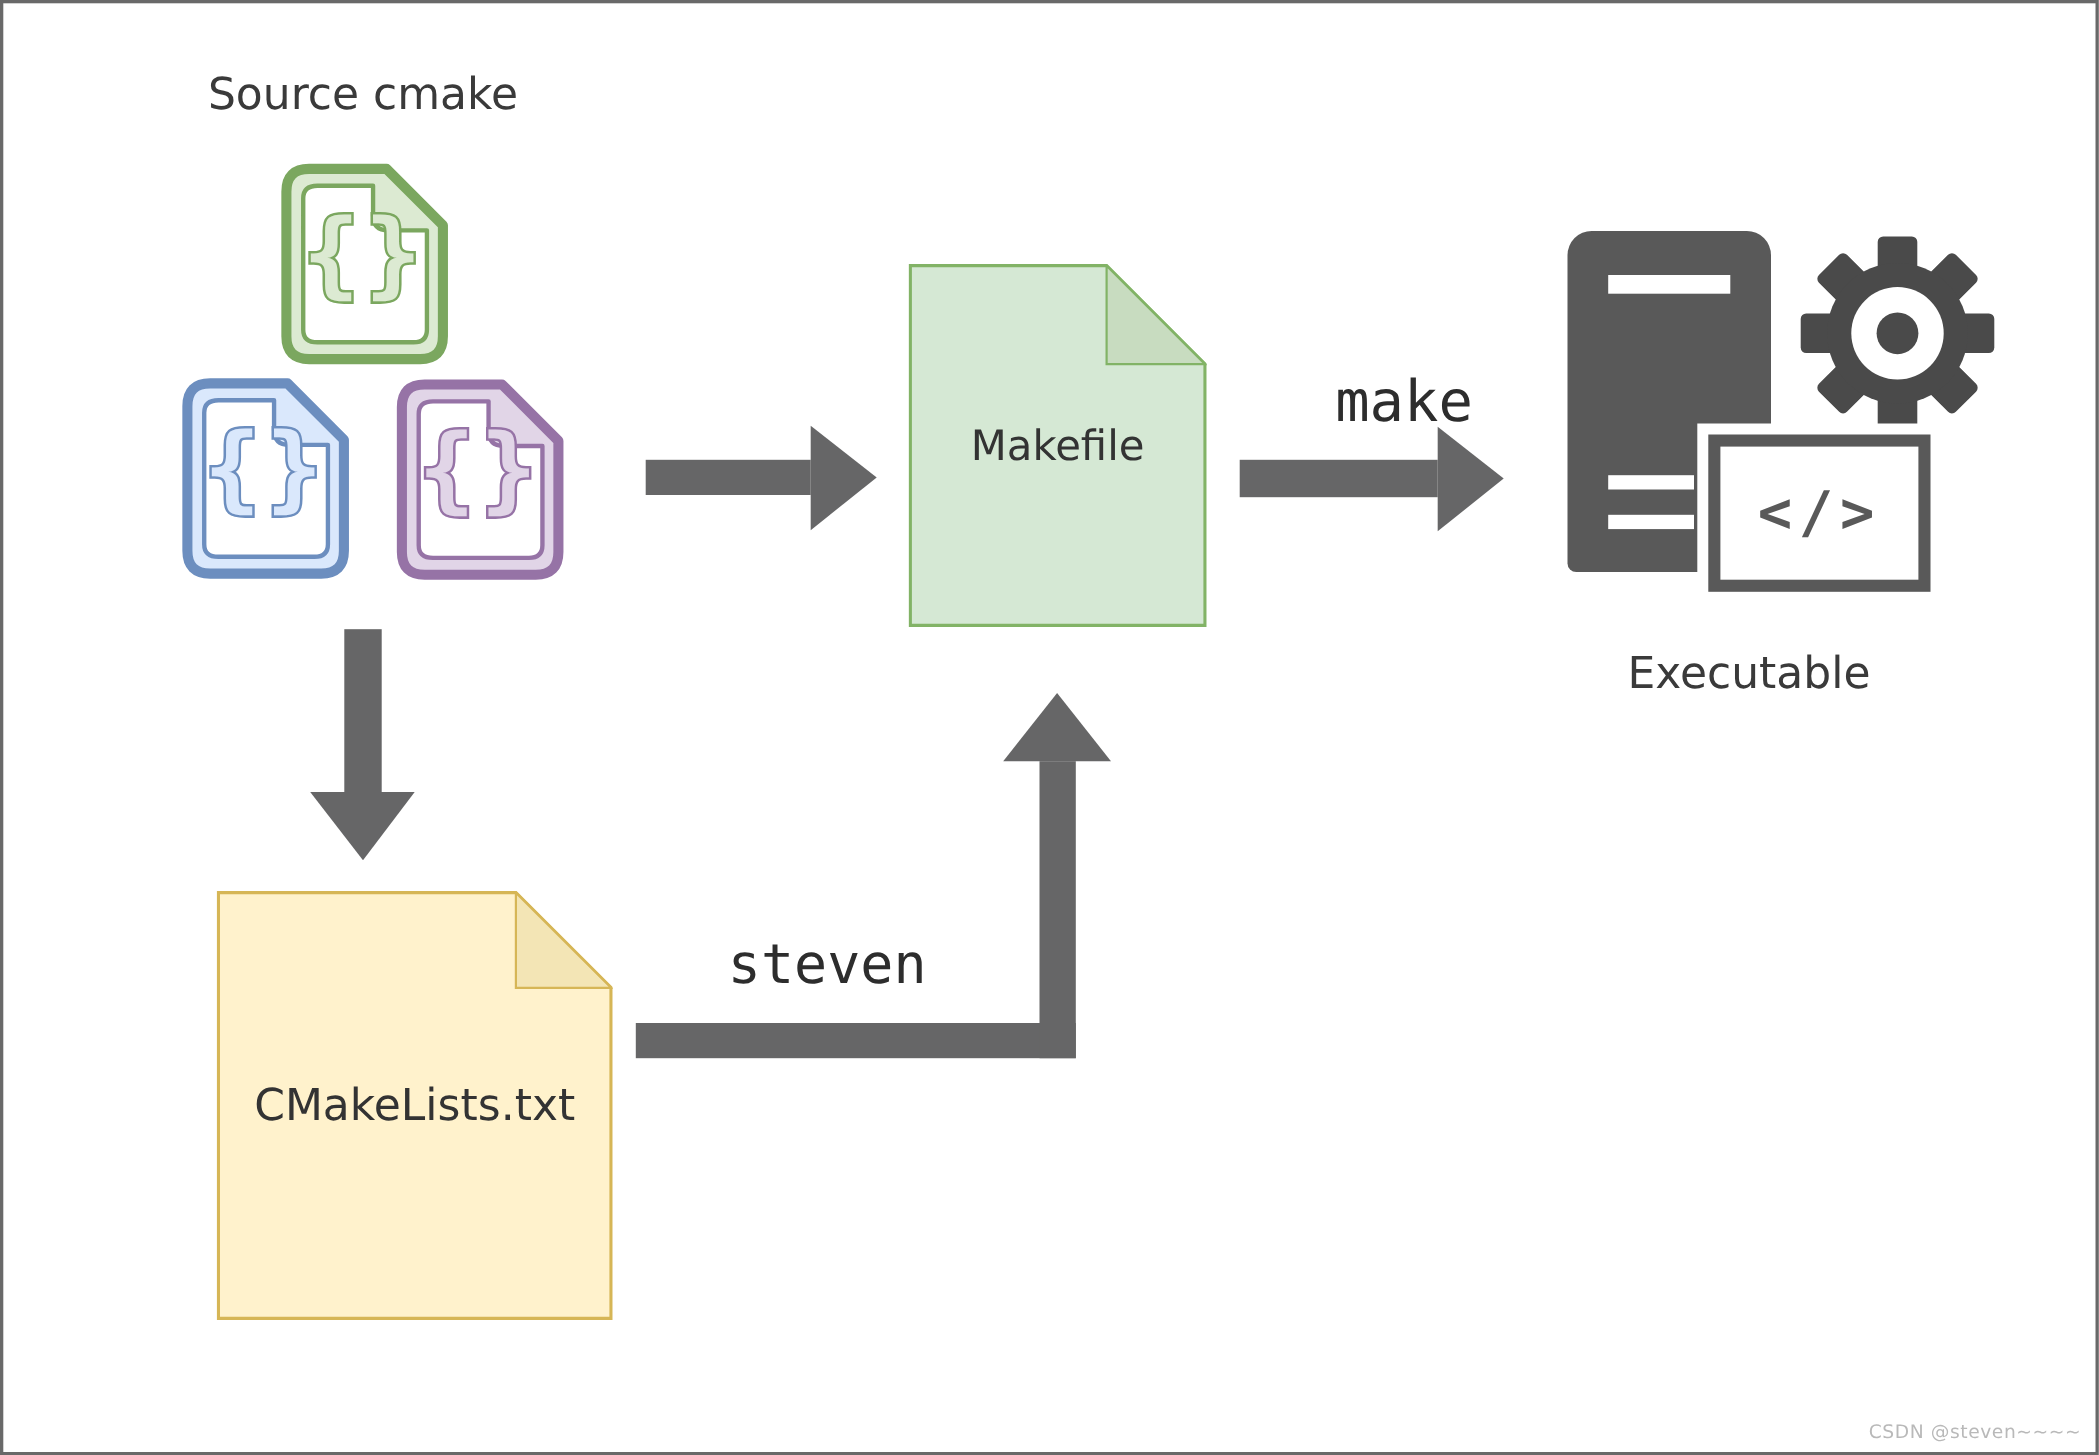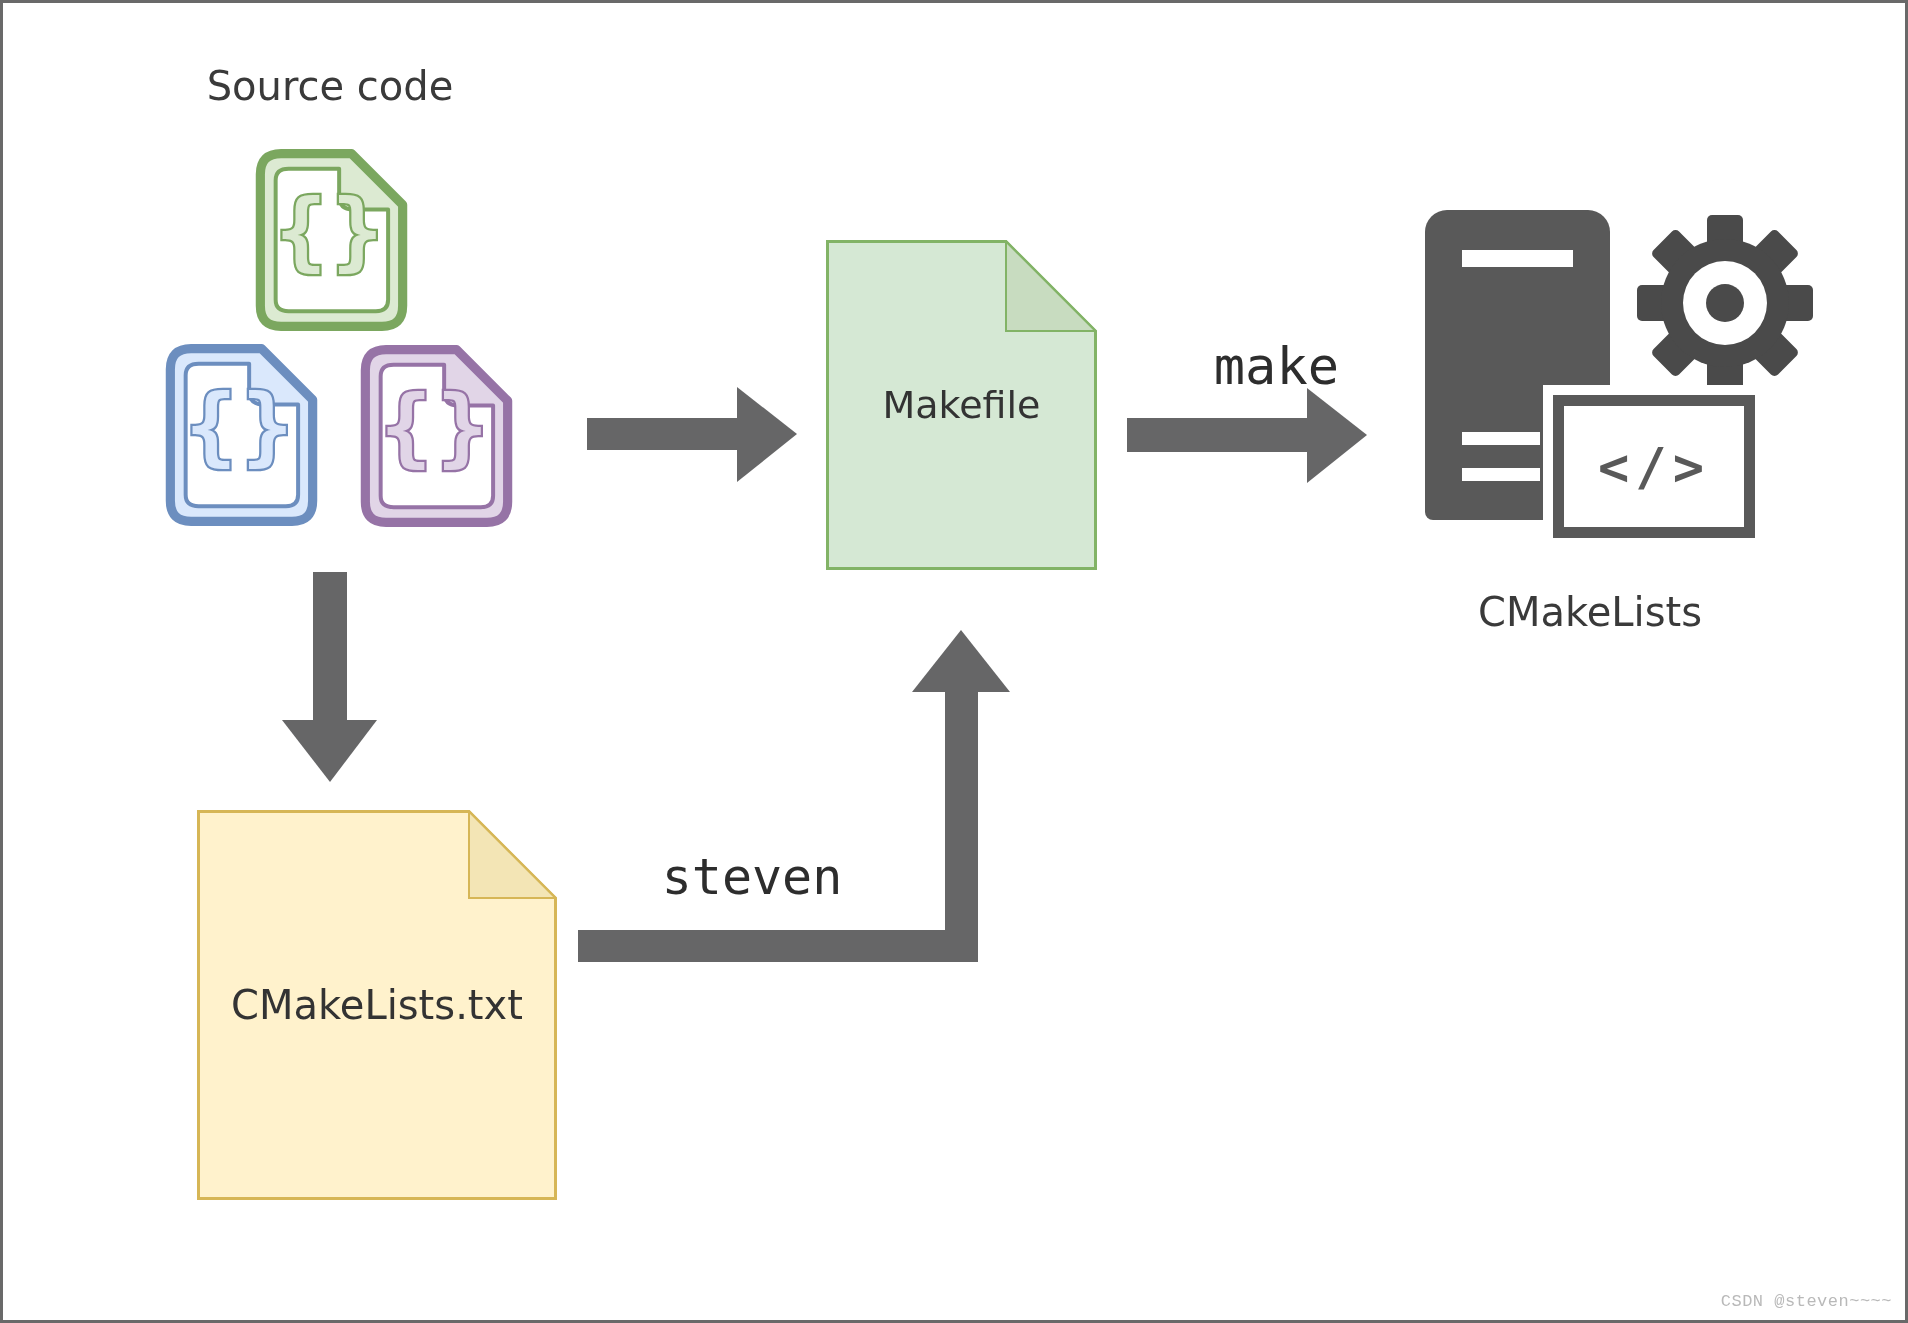--- a/index.html
+++ b/index.html
@@ -52,28 +52,28 @@
   #gear{left:1633px;top:211px;width:184px;height:184px;}
   #monitor{left:1553px;top:395px;width:202px;height:143px;background:#fff;
            border:11px solid #595959;box-shadow:0 0 0 10px #ffffff;box-sizing:border-box;
            display:flex;align-items:center;justify-content:center;
            font-family:"DejaVu Sans Mono", monospace;font-weight:bold;font-size:52px;
            letter-spacing:6px;color:#595959;}
 
   #arrows{position:absolute;left:0;top:0;width:1908px;height:1323px;pointer-events:none;}
   #arrows *{fill:#666667;}
 
-  #watermark{right:16px;top:1292px;font-size:17px;color:#b9b9b9;letter-spacing:0.5px;font-family:Liberation Mono, monospace;}
+  #watermark{right:16px;top:1292px;font-size:17px;color:#b9b9b9;letter-spacing:0.5px;}
 </style>
 </head>
 <body>
 
 <div id="frame"></div>
 
-<div id="source-label" class="abs label">Source code</div>
+<div id="source-label" class="abs label">Source cmake</div>
 
 <svg class="file-icon file-green" style="left:255px;top:148px;" width="153" height="184" viewBox="0 0 100 120">
   <path class="fi-outer" d="M17,3.5 H63 L96.5,37 V103 Q96.5,116.5 83,116.5 H17 Q3.5,116.5 3.5,103 V17 Q3.5,3.5 17,3.5 Z"></path>
   <path class="fi-inner" d="M22,13.5 H55 V31 Q55,40 64,40 H87 V99 Q87,106.5 79,106.5 H22 Q13.5,106.5 13.5,99 V21 Q13.5,13.5 22,13.5 Z"></path>
   <text class="fi-braces" x="50" y="73" text-anchor="middle">{}</text>
 </svg>
 
 <svg class="file-icon file-blue" style="left:165px;top:343px;" width="153" height="184" viewBox="0 0 100 120">
   <path class="fi-outer" d="M17,3.5 H63 L96.5,37 V103 Q96.5,116.5 83,116.5 H17 Q3.5,116.5 3.5,103 V17 Q3.5,3.5 17,3.5 Z"></path>
   <path class="fi-inner" d="M22,13.5 H55 V31 Q55,40 64,40 H87 V99 Q87,106.5 79,106.5 H22 Q13.5,106.5 13.5,99 V21 Q13.5,13.5 22,13.5 Z"></path>
@@ -144,15 +144,15 @@
     <circle cx="92" cy="92" r="64"></circle>
   </g>
   <circle cx="92" cy="92" r="42" fill="#ffffff"></circle>
   <circle cx="92" cy="92" r="19" fill="#4a4a4a"></circle>
 </svg>
 
 <div id="monitor" class="abs">
   <span>&lt;/&gt;</span>
 </div>
 
-<div id="executable-label" class="abs label">CMakeLists</div>
+<div id="executable-label" class="abs label">Executable</div>
 
 <div id="watermark" class="abs">CSDN @steven~~~~</div>
 
 </body></html>

